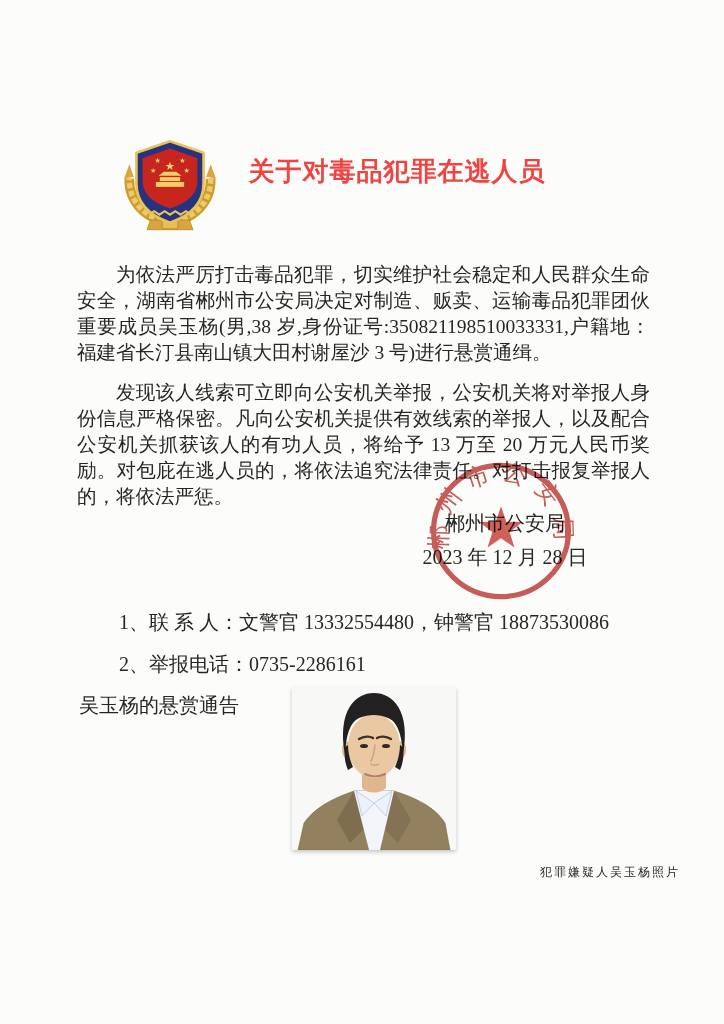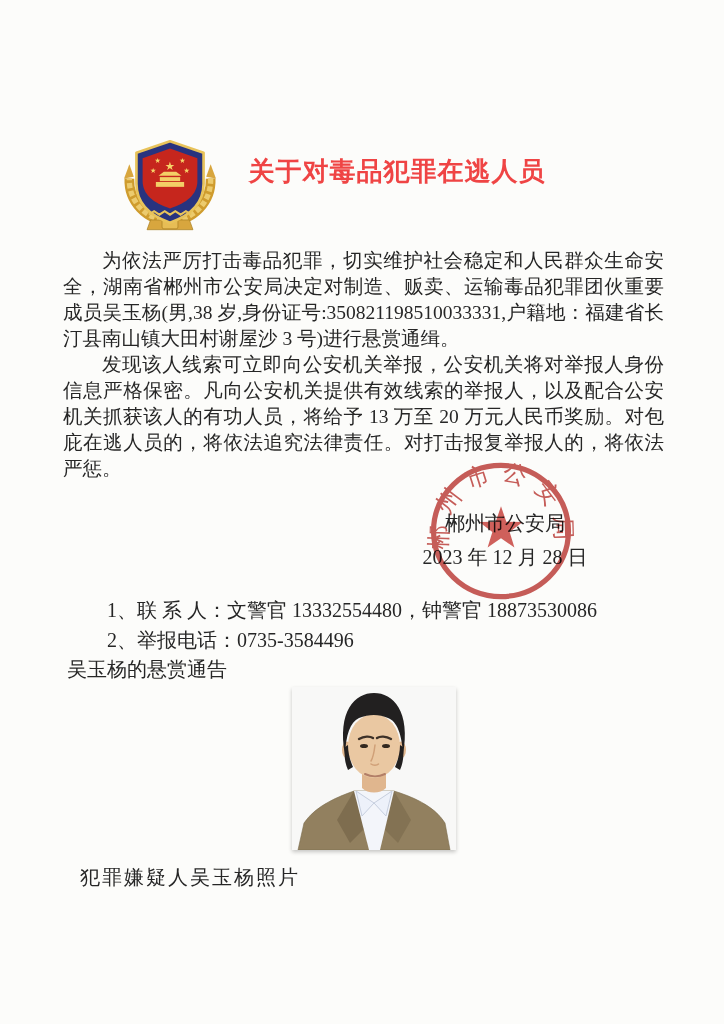--- a/index.html
+++ b/index.html
@@ -12,42 +12,42 @@
   .emblem{position:absolute;left:117px;top:129px;width:106px;height:106px;}
   .title{
     position:absolute;left:237px;top:152px;width:320px;text-align:center;
     font-family:"Liberation Sans","DejaVu Sans",sans-serif;
     font-weight:700;font-size:26px;line-height:38px;color:#ef4444;letter-spacing:1px;
   }
   .body-text{
     position:absolute;left:63px;top:248px;width:601px;
     font-size:19.5px;line-height:26px;text-align:justify;
   }
-  .body-text p{margin:0;text-indent:2em;}
+  .body-text p{margin:14px;text-indent:2em;}
   .signature{
     position:absolute;left:375px;top:506px;width:260px;text-align:center;
     font-size:20px;line-height:34px;z-index:1;
   }
   .stamp{
     position:absolute;left:423px;top:455px;width:156px;height:152px;
     mix-blend-mode:multiply;opacity:.93;z-index:2;
   }
   .contacts{
     position:absolute;left:63px;top:594px;width:618px;
     font-size:20px;line-height:25.6px;
   }
-  .contacts p{margin:4px;white-space:nowrap;}
+  .contacts p{margin:16px;white-space:nowrap;}
   .contacts p.indent{text-indent:2em;}
   .photo{
     position:absolute;left:292px;top:687px;width:164px;height:163px;
     box-shadow:0 2px 4px rgba(0,0,0,.22);
   }
   .caption{
-    position:absolute;left:80px;top:864px;width:600px;text-align:left;
-    font-size:20px;letter-spacing:2px;
+    position:absolute;left:80px;top:864px;width:600px;text-align:right;
+    font-size:12px;letter-spacing:2px;
   }
 </style>
 </head>
 <body>
 
 <div class="page">
 
   <svg class="emblem" viewBox="0 0 120 120">
 
     <g>
@@ -102,21 +102,21 @@
     </defs>
     <ellipse cx="80" cy="80" rx="71" ry="69" fill="none" stroke="#c4514d" stroke-width="5.5"></ellipse>
     <polygon points="80,54 85.6,70.2 102.8,70.6 89.1,81 94.1,97.4 80,87.6 65.9,97.4 70.9,81 57.2,70.6 74.4,70.2" fill="#ca4541" opacity="0.92"></polygon>
     <text font-size="25" fill="#c4514d" letter-spacing="10" font-family="'Liberation Serif',serif">
       <textPath href="#sealArc" startOffset="50%" text-anchor="middle">郴州市公安局</textPath>
     </text>
   </svg>
 
   <div class="contacts">
     <p class="indent">1、联 系 人：文警官 13332554480，钟警官 18873530086</p>
-    <p class="indent">2、举报电话：0735-3584496</p>
+    <p class="indent">2、举报电话：0735-2286161</p>
     <p>吴玉杨的悬赏通告</p>
   </div>
 
   <svg class="photo" viewBox="0 0 164 163">
     <rect x="0" y="0" width="164" height="163" fill="#f8f8f7"></rect>
 
     <path d="M6,163 L12,136 C24,118 48,109 62,104 L102,104 C118,109 142,118 153,136 L158,163 Z" fill="#92805f" stroke="#7b6b4d" stroke-width="0.6"></path>
     <polygon points="62,104 82,132 58,156 45,133" fill="#7e6d4f"></polygon>
     <polygon points="102,104 82,132 106,156 119,133" fill="#837253"></polygon>
 

